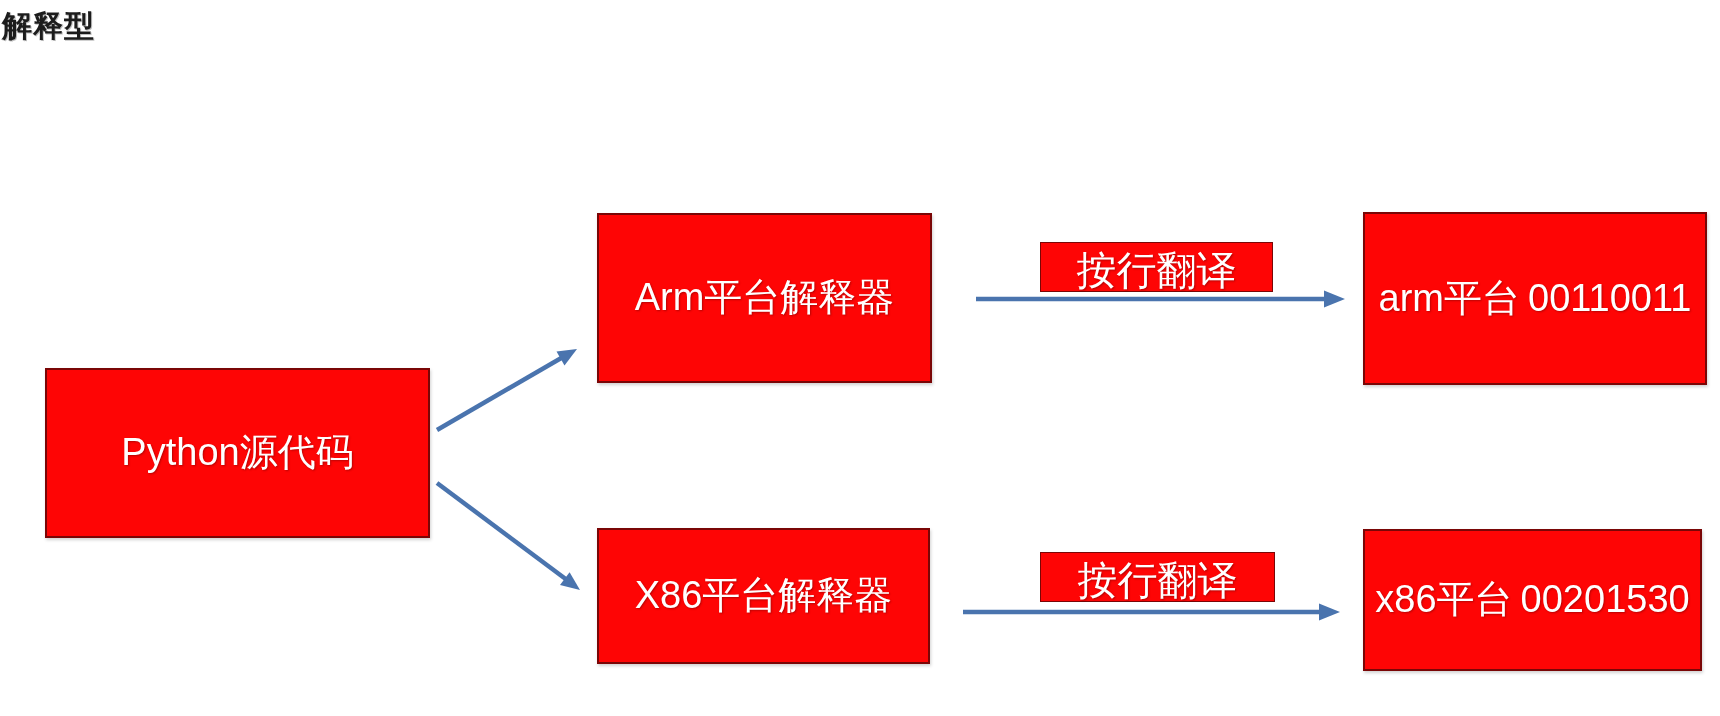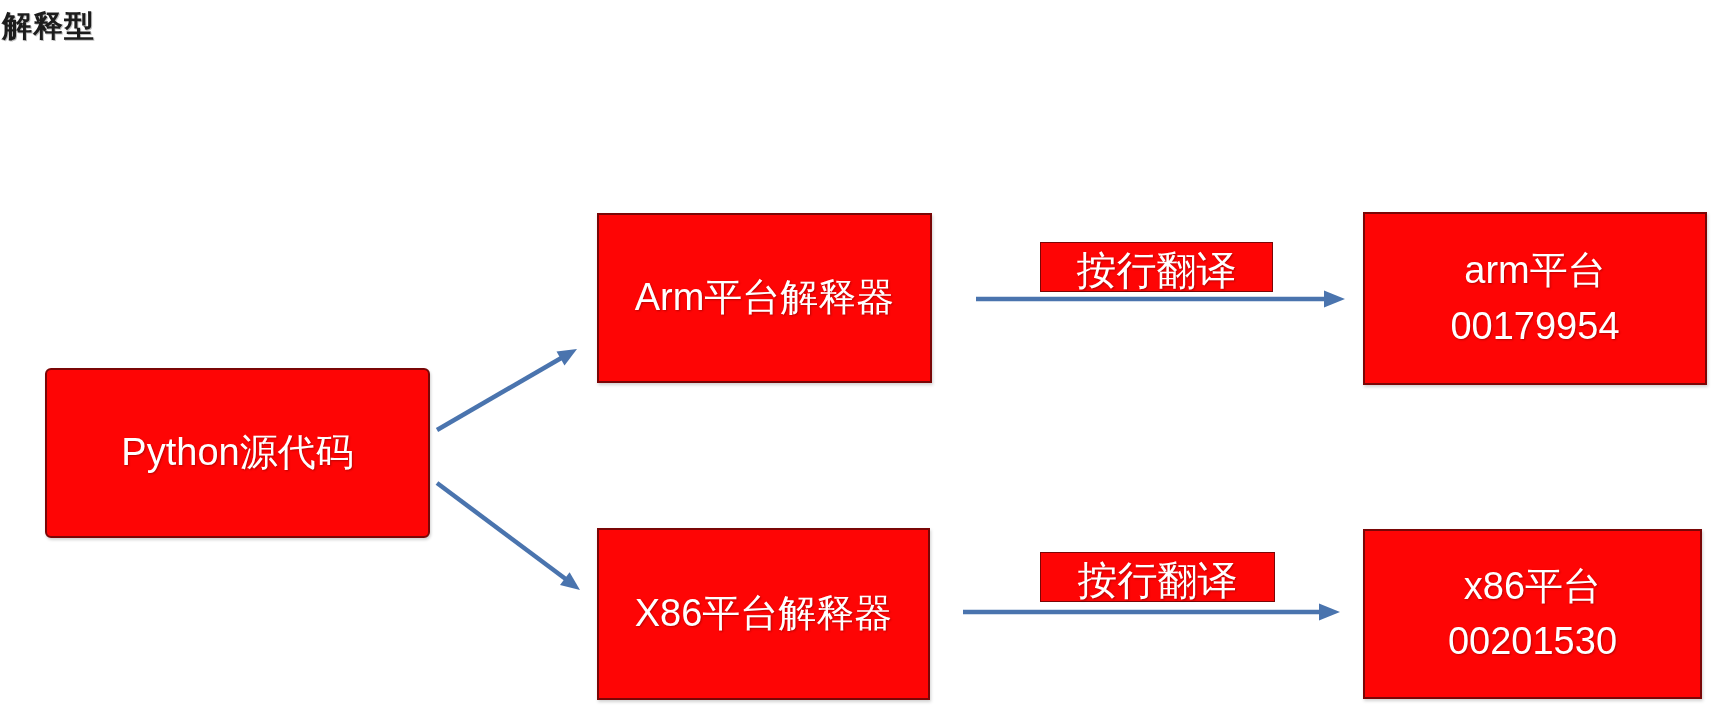--- a/index.html
+++ b/index.html
@@ -15,26 +15,26 @@
   .stage{position:relative;width:1720px;height:716px;background:#ffffff;}
   .title{position:absolute;left:2px;top:6px;font-size:30px;font-weight:bold;
     color:var(--title-black);letter-spacing:1px;
     text-shadow:1px 1px 0 rgba(0,0,0,.25);}
   .redbox{position:absolute;background:var(--box-red);
     border:2px solid var(--box-border);
     box-shadow:1px 2px 3px rgba(0,0,0,.18);
     display:flex;align-items:center;justify-content:center;
     color:var(--text-white);font-size:38px;line-height:1.25;text-align:center;
     text-shadow:1px 1px 2px rgba(0,0,0,.28);}
-  .redbox .two-line{display:flex;flex-direction:column;gap:8px;}
-  #python-box{left:45px;top:368px;width:385px;height:170px;border-radius:6px;}
+  .redbox .two-line{display:flex;flex-direction:row;gap:8px;}
+  #python-box{left:45px;top:368px;width:385px;height:170px;}
   #arm-interp-box{left:597px;top:213px;width:335px;height:170px;}
-  #x86-interp-box{left:597px;top:528px;width:333px;height:172px;}
+  #x86-interp-box{left:597px;top:528px;width:333px;height:136px;}
   #arm-output-box{left:1363px;top:212px;width:344px;height:173px;}
-  #x86-output-box{left:1363px;top:529px;width:339px;height:170px;}
+  #x86-output-box{left:1363px;top:529px;width:339px;height:142px;}
   .arrow-label{position:absolute;background:var(--box-red);
     border:1px solid var(--box-border);
     display:flex;justify-content:center;
     color:var(--text-white);font-size:40px;
     text-shadow:1px 1px 2px rgba(0,0,0,.3);}
   #arrow-label-top{left:1040px;top:242px;width:233px;height:50px;}
   #arrow-label-bottom{left:1040px;top:552px;width:235px;height:50px;}
   svg.arrows{position:absolute;left:0;top:0;width:1720px;height:716px;
     pointer-events:none;}
   svg.arrows line{stroke:var(--arrow-blue);stroke-width:4.5;}
@@ -82,21 +82,21 @@
     <span>按行翻译</span>
   </div>
 
   <div class="arrow-label" id="arrow-label-bottom">
     <span>按行翻译</span>
   </div>
 
   <div class="redbox" id="arm-output-box">
     <div class="two-line">
       <span>arm平台</span>
-      <span>00179954</span>
+      <span>00110011</span>
     </div>
   </div>
 
   <div class="redbox" id="x86-output-box">
     <div class="two-line">
       <span>x86平台</span>
       <span>00201530</span>
     </div>
   </div>
 

